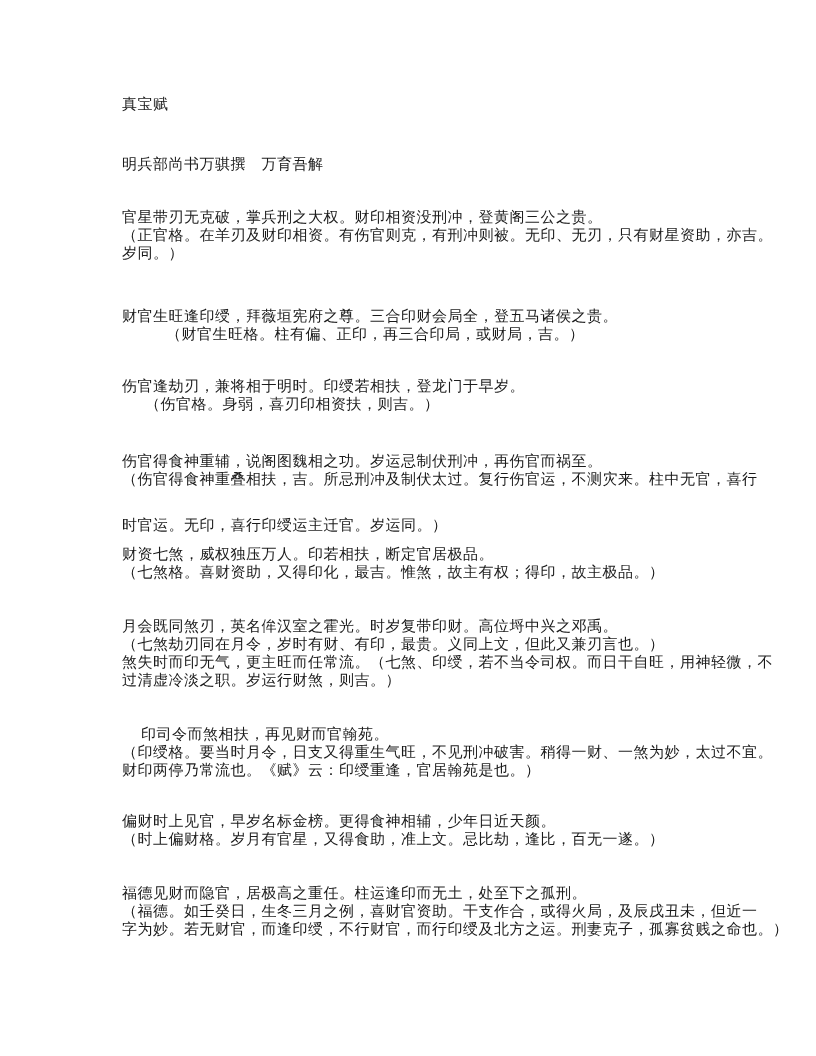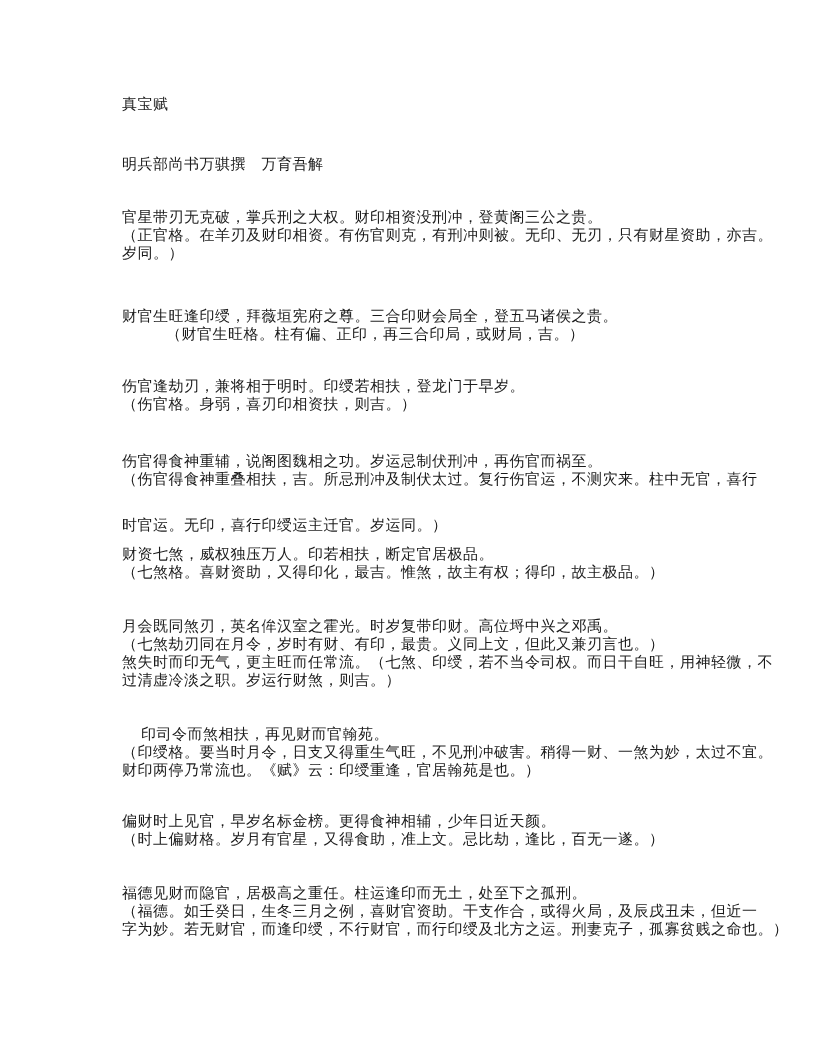--- a/index.html
+++ b/index.html
@@ -13,21 +13,21 @@
 <div>
   <div class="line" style="top:95px;">真宝赋</div>
   <div class="line" style="top:155px;">明兵部尚书万骐撰　万育吾解</div>
   <div id="body-lines">
       <div class="line" style="top: 208px;">官星带刃无克破，掌兵刑之大权。财印相资没刑冲，登黄阁三公之贵。</div>
       <div class="line" style="top: 226px;">（正官格。在羊刃及财印相资。有伤官则克，有刑冲则被。无印、无刃，只有财星资助，亦吉。</div>
       <div class="line" style="top: 244px;">岁同。）</div>
       <div class="line" style="top: 307px;">财官生旺逢印绶，拜薇垣宪府之尊。三合印财会局全，登五马诸侯之贵。</div>
       <div class="line" style="top: 325px; margin-left: 44px;">（财官生旺格。柱有偏、正印，再三合印局，或财局，吉。）</div>
       <div class="line" style="top: 377px;">伤官逢劫刃，兼将相于明时。印绶若相扶，登龙门于早岁。</div>
-      <div class="line" style="top: 395px;">（伤官格。身弱，喜刃印相资扶，则吉。）</div>
+      <div class="line" style="top: 395px; margin-left: 23px;">（伤官格。身弱，喜刃印相资扶，则吉。）</div>
       <div class="line" style="top: 452px;">伤官得食神重辅，说阁图魏相之功。岁运忌制伏刑冲，再伤官而祸至。</div>
       <div class="line" style="top: 470px;">（伤官得食神重叠相扶，吉。所忌刑冲及制伏太过。复行伤官运，不测灾来。柱中无官，喜行</div>
       <div class="line" style="top: 488px; margin-top: 28px;">时官运。无印，喜行印绶运主迁官。岁运同。）</div>
       <div class="line" style="top: 545px; text-align: center;">财资七煞，威权独压万人。印若相扶，断定官居极品。</div>
       <div class="line" style="top: 563px;">（七煞格。喜财资助，又得印化，最吉。惟煞，故主有权；得印，故主极品。）</div>
       <div class="line" style="top: 617px;">月会既同煞刃，英名侔汉室之霍光。时岁复带印财。高位埒中兴之邓禹。</div>
       <div class="line" style="top: 635px;">（七煞劫刃同在月令，岁时有财、有印，最贵。义同上文，但此又兼刃言也。）</div>
       <div class="line" style="top: 653px;">煞失时而印无气，更主旺而任常流。（七煞、印绶，若不当令司权。而日干自旺，用神轻微，不</div>
       <div class="line" style="top: 671px;">过清虚冷淡之职。岁运行财煞，则吉。）</div>
       <div class="line" style="top: 725px; margin-left: 19px;">印司令而煞相扶，再见财而官翰苑。</div>

